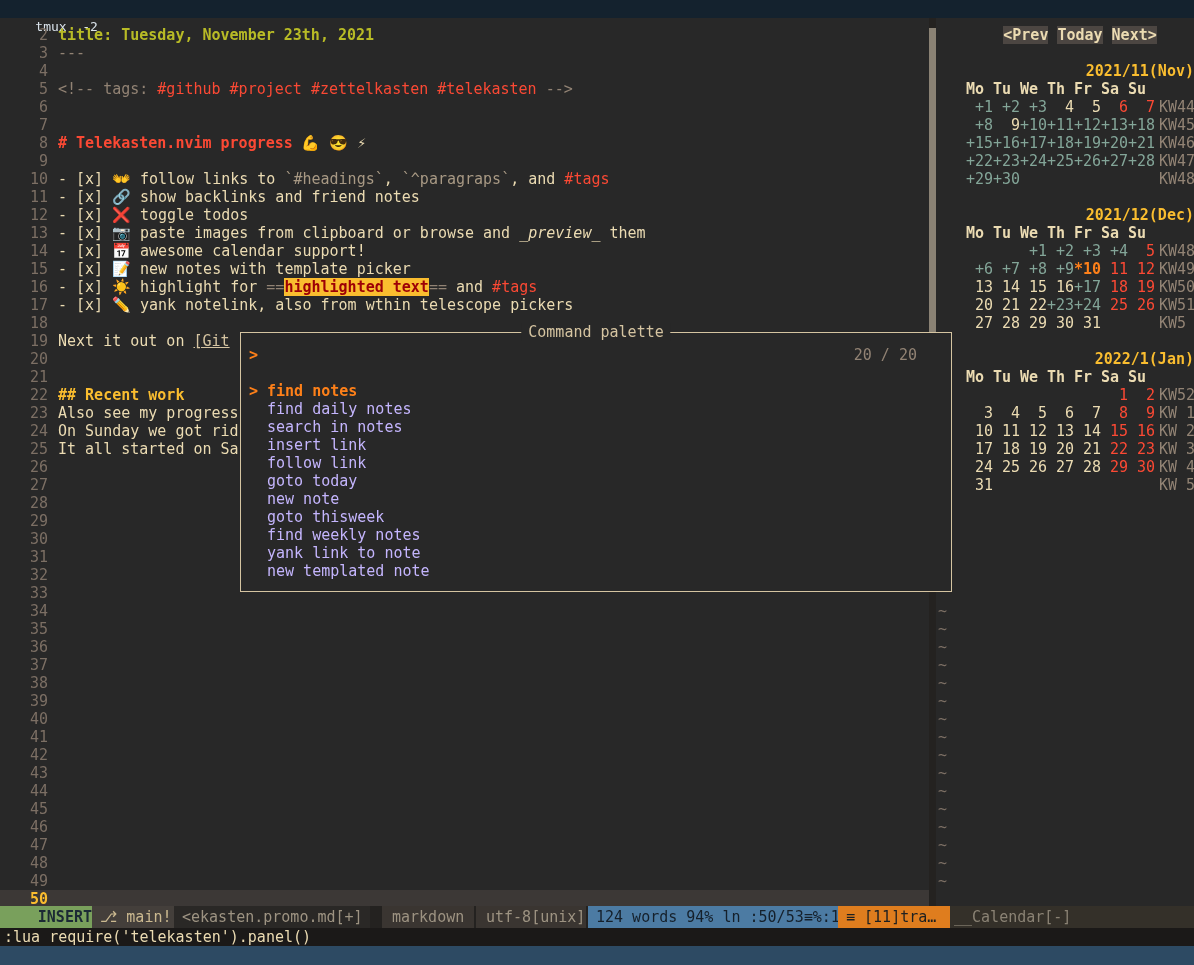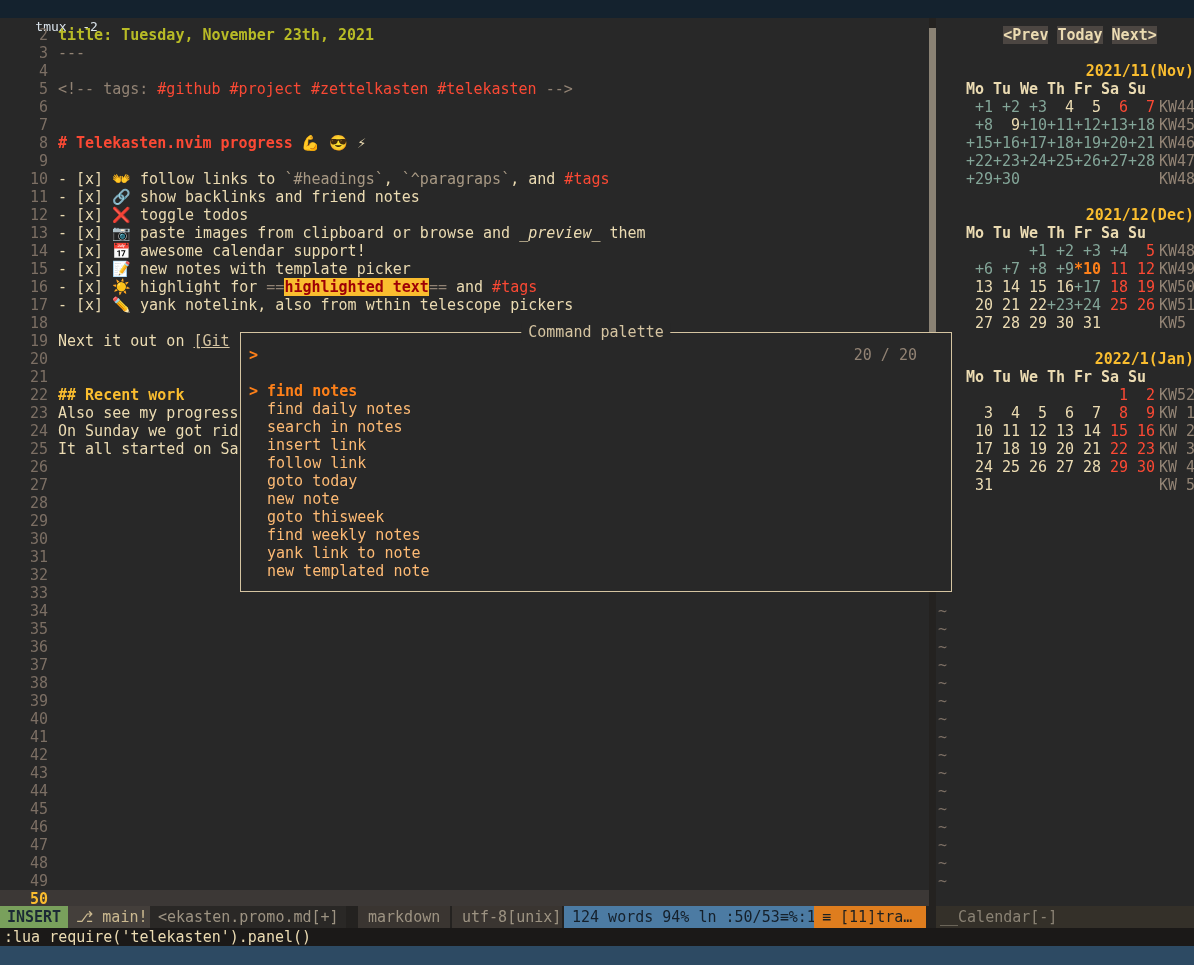--- a/index.html
+++ b/index.html
@@ -36,41 +36,41 @@
   .palette{position:absolute;left:240px;top:332px;width:712px;height:260px;background:#282828;
     border:1px solid #d5c4a1;z-index:5}
   .palette-title{position:absolute;top:-10px;left:50%;transform:translateX(-50%);
     background:#282828;padding:0 7px;color:#d5c4a1;line-height:18px;white-space:pre}
   .palette-prompt{display:flex;height:18px;line-height:18px;margin-top:13px;padding:0 0 0 8px;white-space:pre}
   .prompt-char{color:#fe8019;font-weight:bold}
   .palette-count{margin-left:auto;color:#928374;padding-right:34px}
   .palette-items{margin-top:18px}
   .palette-item{height:18px;line-height:18px;display:flex;padding-left:8px;white-space:pre}
   .item-marker{width:18px;flex:none;color:#fe8019;font-weight:bold}
-  .item-label{color:#fdba74}
+  .item-label{color:#c4b5fd}
   .palette-item.selected .item-label{color:#fe8019;font-weight:bold}
   
   .cal-nav{height:18px;line-height:18px;margin-left:30px;width:228px;display:flex;gap:9px;
     justify-content:center;white-space:pre}
   .cal-nav-btn{background:#4c4642;color:#ebdbb2;font-weight:bold}
   .cal-title{height:18px;line-height:18px;margin-left:30px;width:228px;text-align:right;
     color:#fabd2f;font-weight:bold;white-space:pre}
   .cal-row{height:18px;line-height:18px;margin-left:30px;width:230px;display:flex;white-space:pre}
   .cal-cell{display:inline-block;width:27px;text-align:right;flex:none}
   .cal-cell.hdr{text-align:left;font-weight:bold;color:#ebdbb2}
   .cal-kw{margin-left:4px;color:#928374}
   .day-plus{color:#83a598}
   .day-def{color:#ebdbb2}
   .day-we{color:#fb4934}
   .day-today{color:#fe8019;font-weight:bold}
   .cal-row.tilde{margin-left:2px;color:#7c6f64}
   
   .statusline{position:absolute;top:906px;left:0;width:1194px;height:22px;display:flex;
     line-height:22px;background:#242220;white-space:pre;overflow:hidden}
-  .sl-mode{width:68px;flex:none;background:#79a05c;color:#1c2a35;font-weight:bold;text-align:center}
+  .sl-mode{width:92px;flex:none;background:#79a05c;color:#1c2a35;font-weight:bold;text-align:right}
   .sl-branch{width:82px;flex:none;background:#443f3b;color:#cbb990;padding-left:8px}
   .sl-file{width:196px;flex:none;background:#2a2826;color:#9d9382;padding-left:8px}
   .sl-ft{width:92px;flex:none;background:#3a3531;color:#9d9382;padding-left:10px;margin-left:12px}
   .sl-enc{width:110px;flex:none;background:#3a3531;color:#9d9382;padding-left:10px;margin-left:2px}
   .sl-stats{width:250px;flex:none;background:#4c7ba3;color:#15202b;padding-left:8px;margin-left:2px}
   .sl-buf{width:112px;flex:none;background:#df7d1e;color:#1d2021;padding-left:8px}
   .sl-gap{flex:1;background:#242220}
   .sl-cal{width:258px;flex:none;background:#343029;color:#8a8274;padding-left:4px}
   
   .cmdline{position:absolute;top:928px;left:0;width:1194px;height:18px;line-height:18px;

